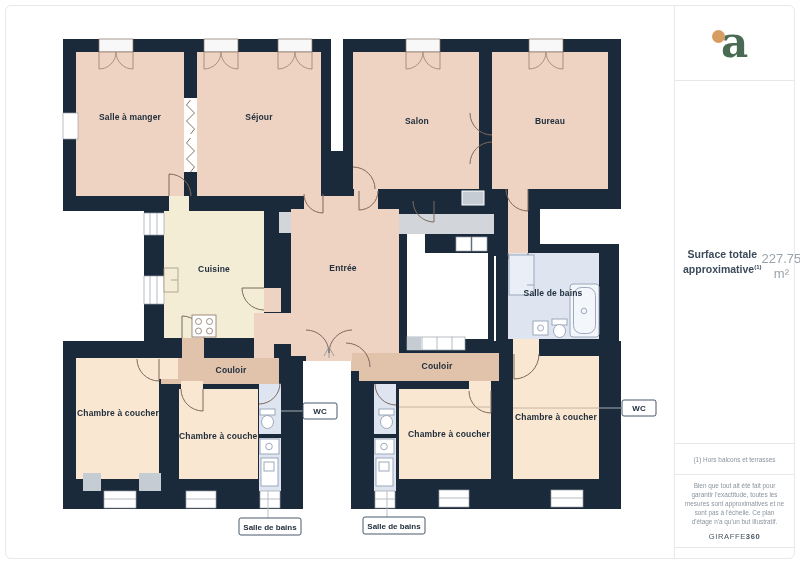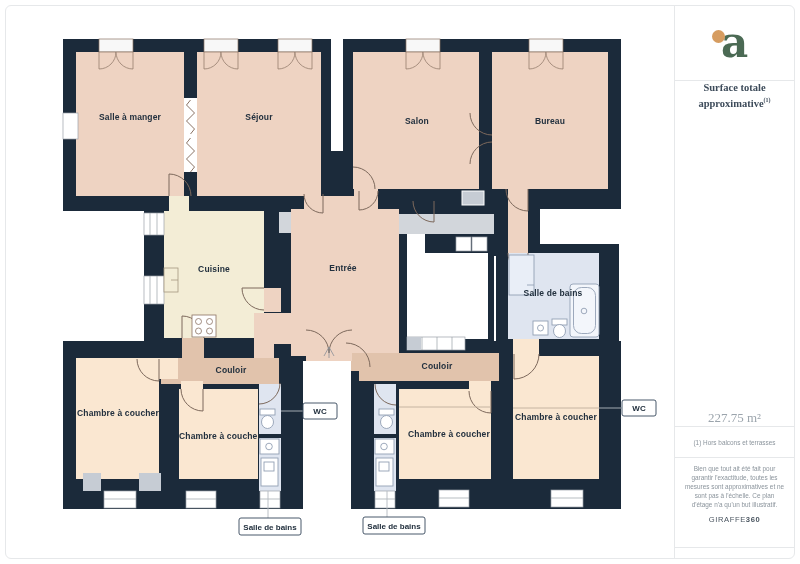--- a/index.html
+++ b/index.html
@@ -3,26 +3,26 @@
 <meta charset="utf-8">
 <style>
   html,body{margin:0;padding:0;background:#fff;}
   body{width:800px;height:564px;position:relative;font-family:"Liberation Sans",sans-serif;overflow:hidden;}
   .page{position:absolute;inset:5px;border:1px solid #e6e8ea;border-radius:6px;background:#fff;}
   .plan-svg{position:absolute;left:1px;top:1px;}
   .sidebar{position:absolute;top:0;bottom:0;right:0;width:119px;border-left:1px solid #e6e8ea;display:flex;flex-direction:column;}
   .logo-section{height:74px;border-bottom:1px solid #e6e8ea;display:flex;align-items:center;justify-content:center;}
   .logo{position:relative;font-family:"DejaVu Serif","Liberation Serif",serif;font-weight:700;font-size:42px;line-height:1;color:#4b6a54;}
   .logo-dot{position:absolute;left:-9px;top:8px;width:13px;height:13px;border-radius:50%;background:#d69c60;}
-  .surface-section{flex:1;display:flex;flex-direction:column;align-items:center;justify-content:space-between;text-align:center;padding:0 8px;font-family:Liberation Serif, serif;}
+  .surface-section{flex:1;display:flex;flex-direction:row;align-items:center;justify-content:flex-start;text-align:center;padding:0 8px;}
   .surface-title{font-size:10.5px;line-height:1.4;font-weight:700;color:#3d4b5a;}
   .surface-title sup{font-size:6px;}
   .surface-value{margin-top:7px;font-size:13px;color:#9ba4ac;}
   .footnote-section{border-top:1px solid #e6e8ea;min-height:30px;display:flex;align-items:center;justify-content:center;font-size:6.4px;color:#8b949c;text-align:center;padding:0 6px;}
-  .disclaimer-section{border-top:1px solid #e6e8ea;border-bottom:1px solid #e6e8ea;padding:7px 9px 23px;text-align:center;}
+  .disclaimer-section{border-top:1px solid #e6e8ea;border-bottom:1px solid #e6e8ea;padding:7px 9px 6px;text-align:center;}
   .disclaimer{margin:0;font-size:6.4px;line-height:1.4;color:#8b949c;}
   .brand{margin-top:5px;font-size:7.6px;letter-spacing:.6px;color:#4a5560;}
   .brand b{font-weight:700;}
   .sidebar-spacer{height:10px;}
   text{font-family:"Liberation Sans",sans-serif;}
   .room-label{font-size:8.5px;font-weight:700;fill:#22303e;letter-spacing:.15px;}
   .box-label{font-size:8px;font-weight:700;fill:#22303e;}
 </style>
 </head>
 <body>

